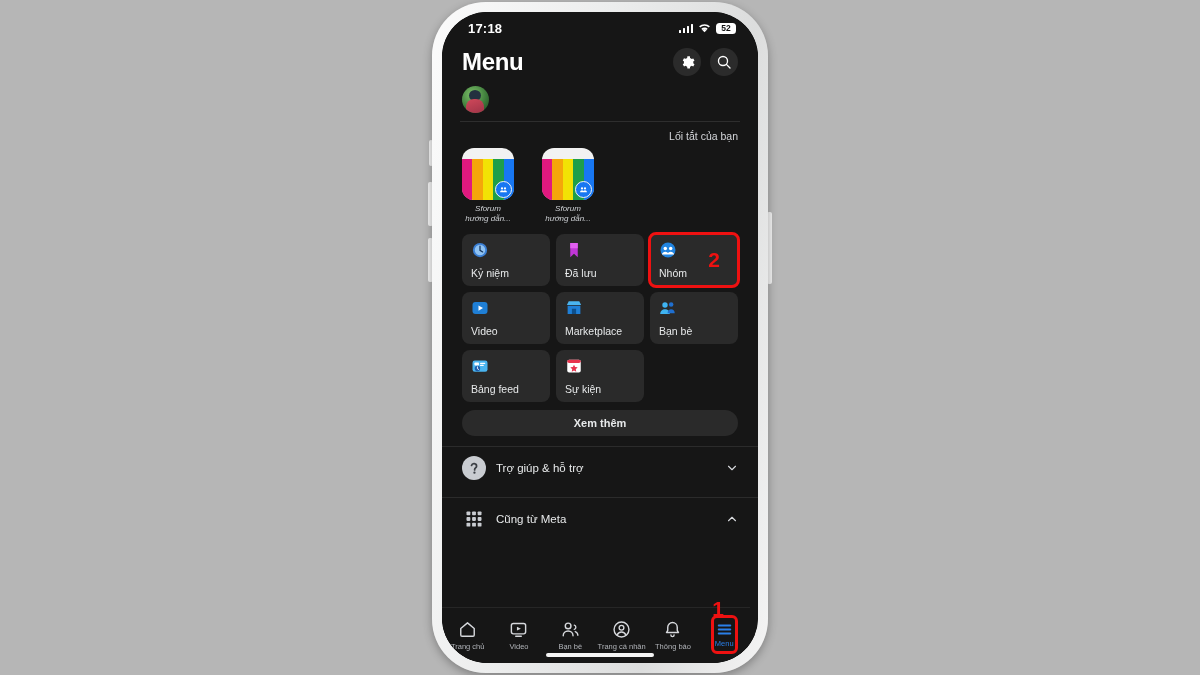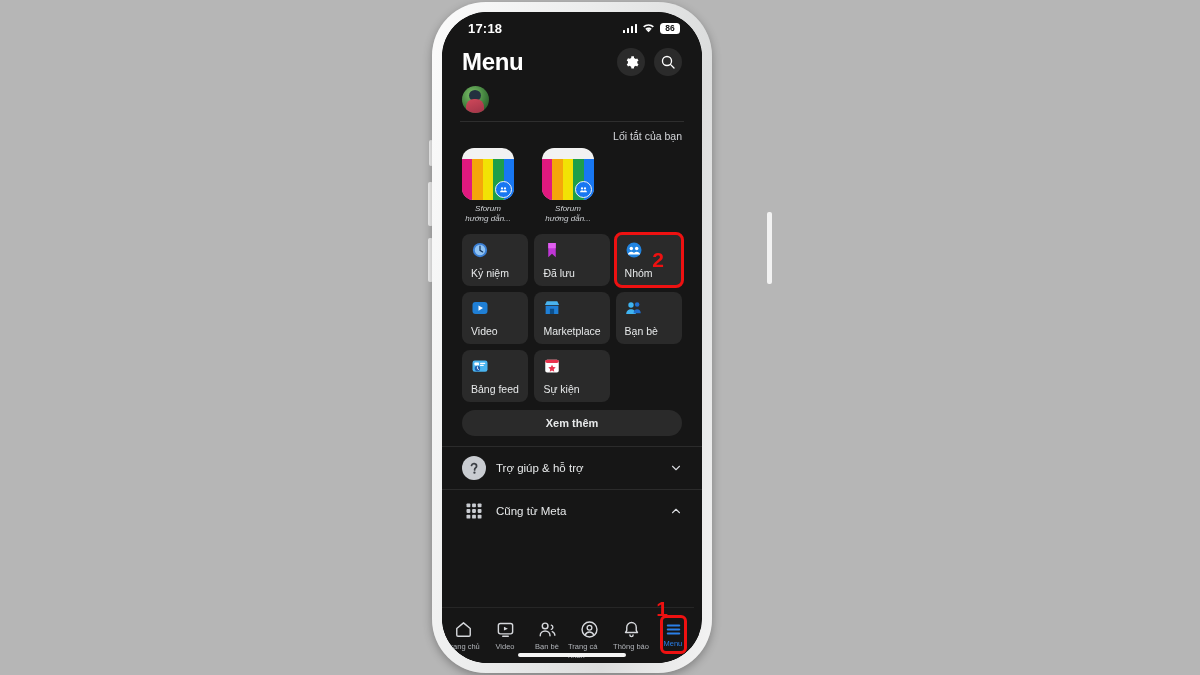--- a/index.html
+++ b/index.html
@@ -8,21 +8,21 @@
     background: #b6b6b6;
     font-family: "Liberation Sans", sans-serif;
     overflow: hidden;
   }
   #root { position: relative; width: 1200px; height: 675px; background: #b6b6b6; }
 
   
   .phone {
     position: absolute;
     left: 432px; top: 2px;
-    width: 280px; height: 671px;
+    width: 336px; height: 671px;
     background: linear-gradient(100deg,#fbfbfb 0%,#eceded 40%,#dcdddd 72%,#f4f4f4 100%);
     border-radius: 54px;
     box-shadow: 0 3px 10px rgba(0,0,0,.30);
     padding: 10px;
   }
   .phone-inner {
     position: relative;
     width: 100%; height: 100%;
     background: #000;
     border-radius: 45px;
@@ -154,21 +154,21 @@
   .seemore {
     background: #2a2a2a; border-radius: 13px; height: 26px;
     display:flex; align-items:center; justify-content:center;
     color:#e7e9ea; font-size:11px; font-weight:600;
   }
 
   
   .rows { margin-top: 10px; }
   .row {
     display: flex; align-items: center; gap: 10px;
-    padding: 9px 20px; border-top: 1px solid #2b2b2b;
+    padding: 9px 20px; border-top: 1px solid #2b2b2b; margin-top: 8px;
   }
   .row-icon {
     width: 24px; height: 24px; border-radius: 50%;
     display:flex; align-items:center; justify-content:center; flex:0 0 24px;
   }
   .row-icon.grey { background: #c9ccd1; }
   .row-label { flex:1; color:#e7e9ea; font-size:11.5px; }
   .chev { width:12px; height:12px; }
   .chev svg { display:block; }
 
@@ -219,21 +219,21 @@
                 <i></i>
                 <i></i>
               </div>
         <div class="wifi">
           <svg width="13" height="10" viewBox="0 0 13 10">
                   <path d="M6.5 9.2 4.3 6.9a3.3 3.3 0 014.4 0z" fill="#fff"></path>
                   <path d="M6.5 1.2c2.1 0 4 .8 5.4 2.1l-1.1 1.2A6.3 6.3 0 006.5 2.8 6.3 6.3 0 002.2 4.5L1.1 3.3A7.9 7.9 0 016.5 1.2z" fill="#fff"></path>
                   <path d="M6.5 4.4c1.2 0 2.4.5 3.2 1.3L8.6 6.9a3.1 3.1 0 00-4.2 0L3.3 5.7a4.6 4.6 0 013.2-1.3z" fill="#fff"></path>
                 </svg>
         </div>
-        <div class="batt">86</div>
+        <div class="batt">52</div>
       </div>
     </div>
 
     <div class="header">
       <div class="page-title">Menu</div>
       <div class="hdr-actions">
         <div class="circle-btn">
           <span>
             <svg width="15" height="15" viewBox="0 0 24 24">
                     <path fill="#fff" d="M12 8a4 4 0 100 8 4 4 0 000-8zm9.3 4c0-.5 0-1-.1-1.5l2-1.6-2-3.5-2.4 1a8 8 0 00-2.6-1.5L15.8 2h-4l-.4 2.6a8 8 0 00-2.6 1.5l-2.4-1-2 3.5 2 1.6a9 9 0 000 3l-2 1.6 2 3.5 2.4-1a8 8 0 002.6 1.5l.4 2.6h4l.4-2.6a8 8 0 002.6-1.5l2.4 1 2-3.5-2-1.6c.1-.5.1-1 .1-1.5z"></path>

